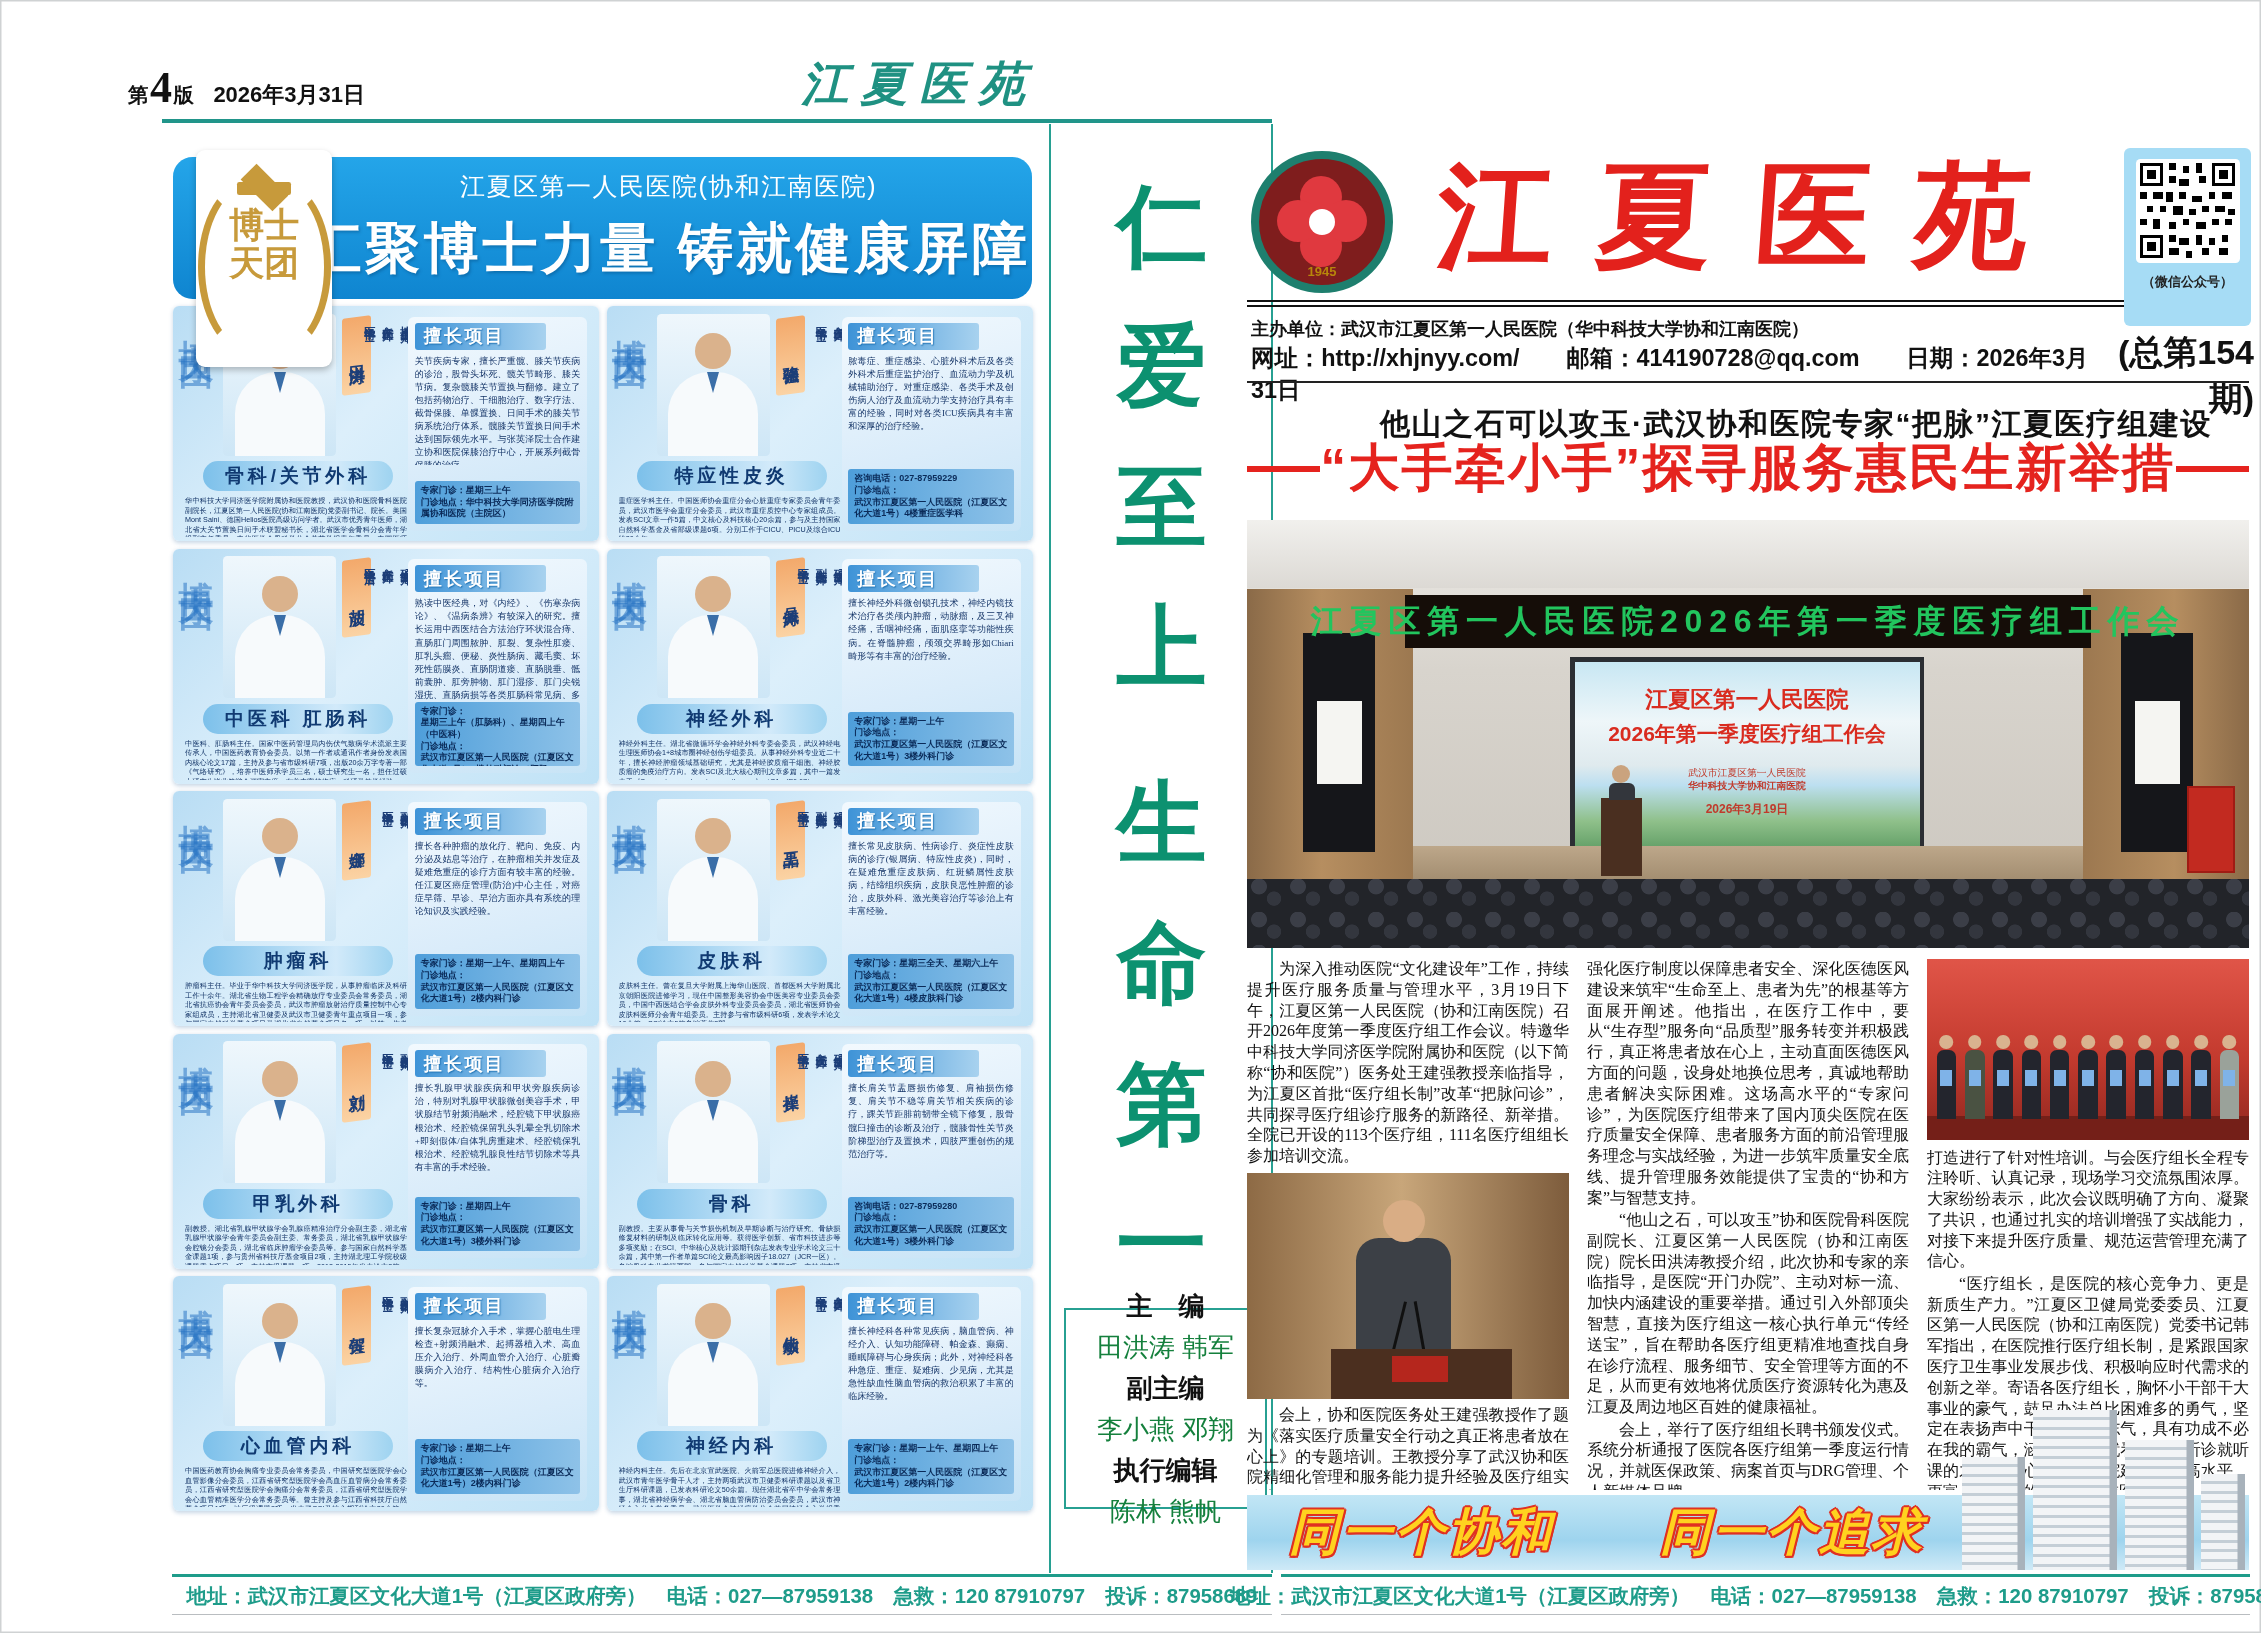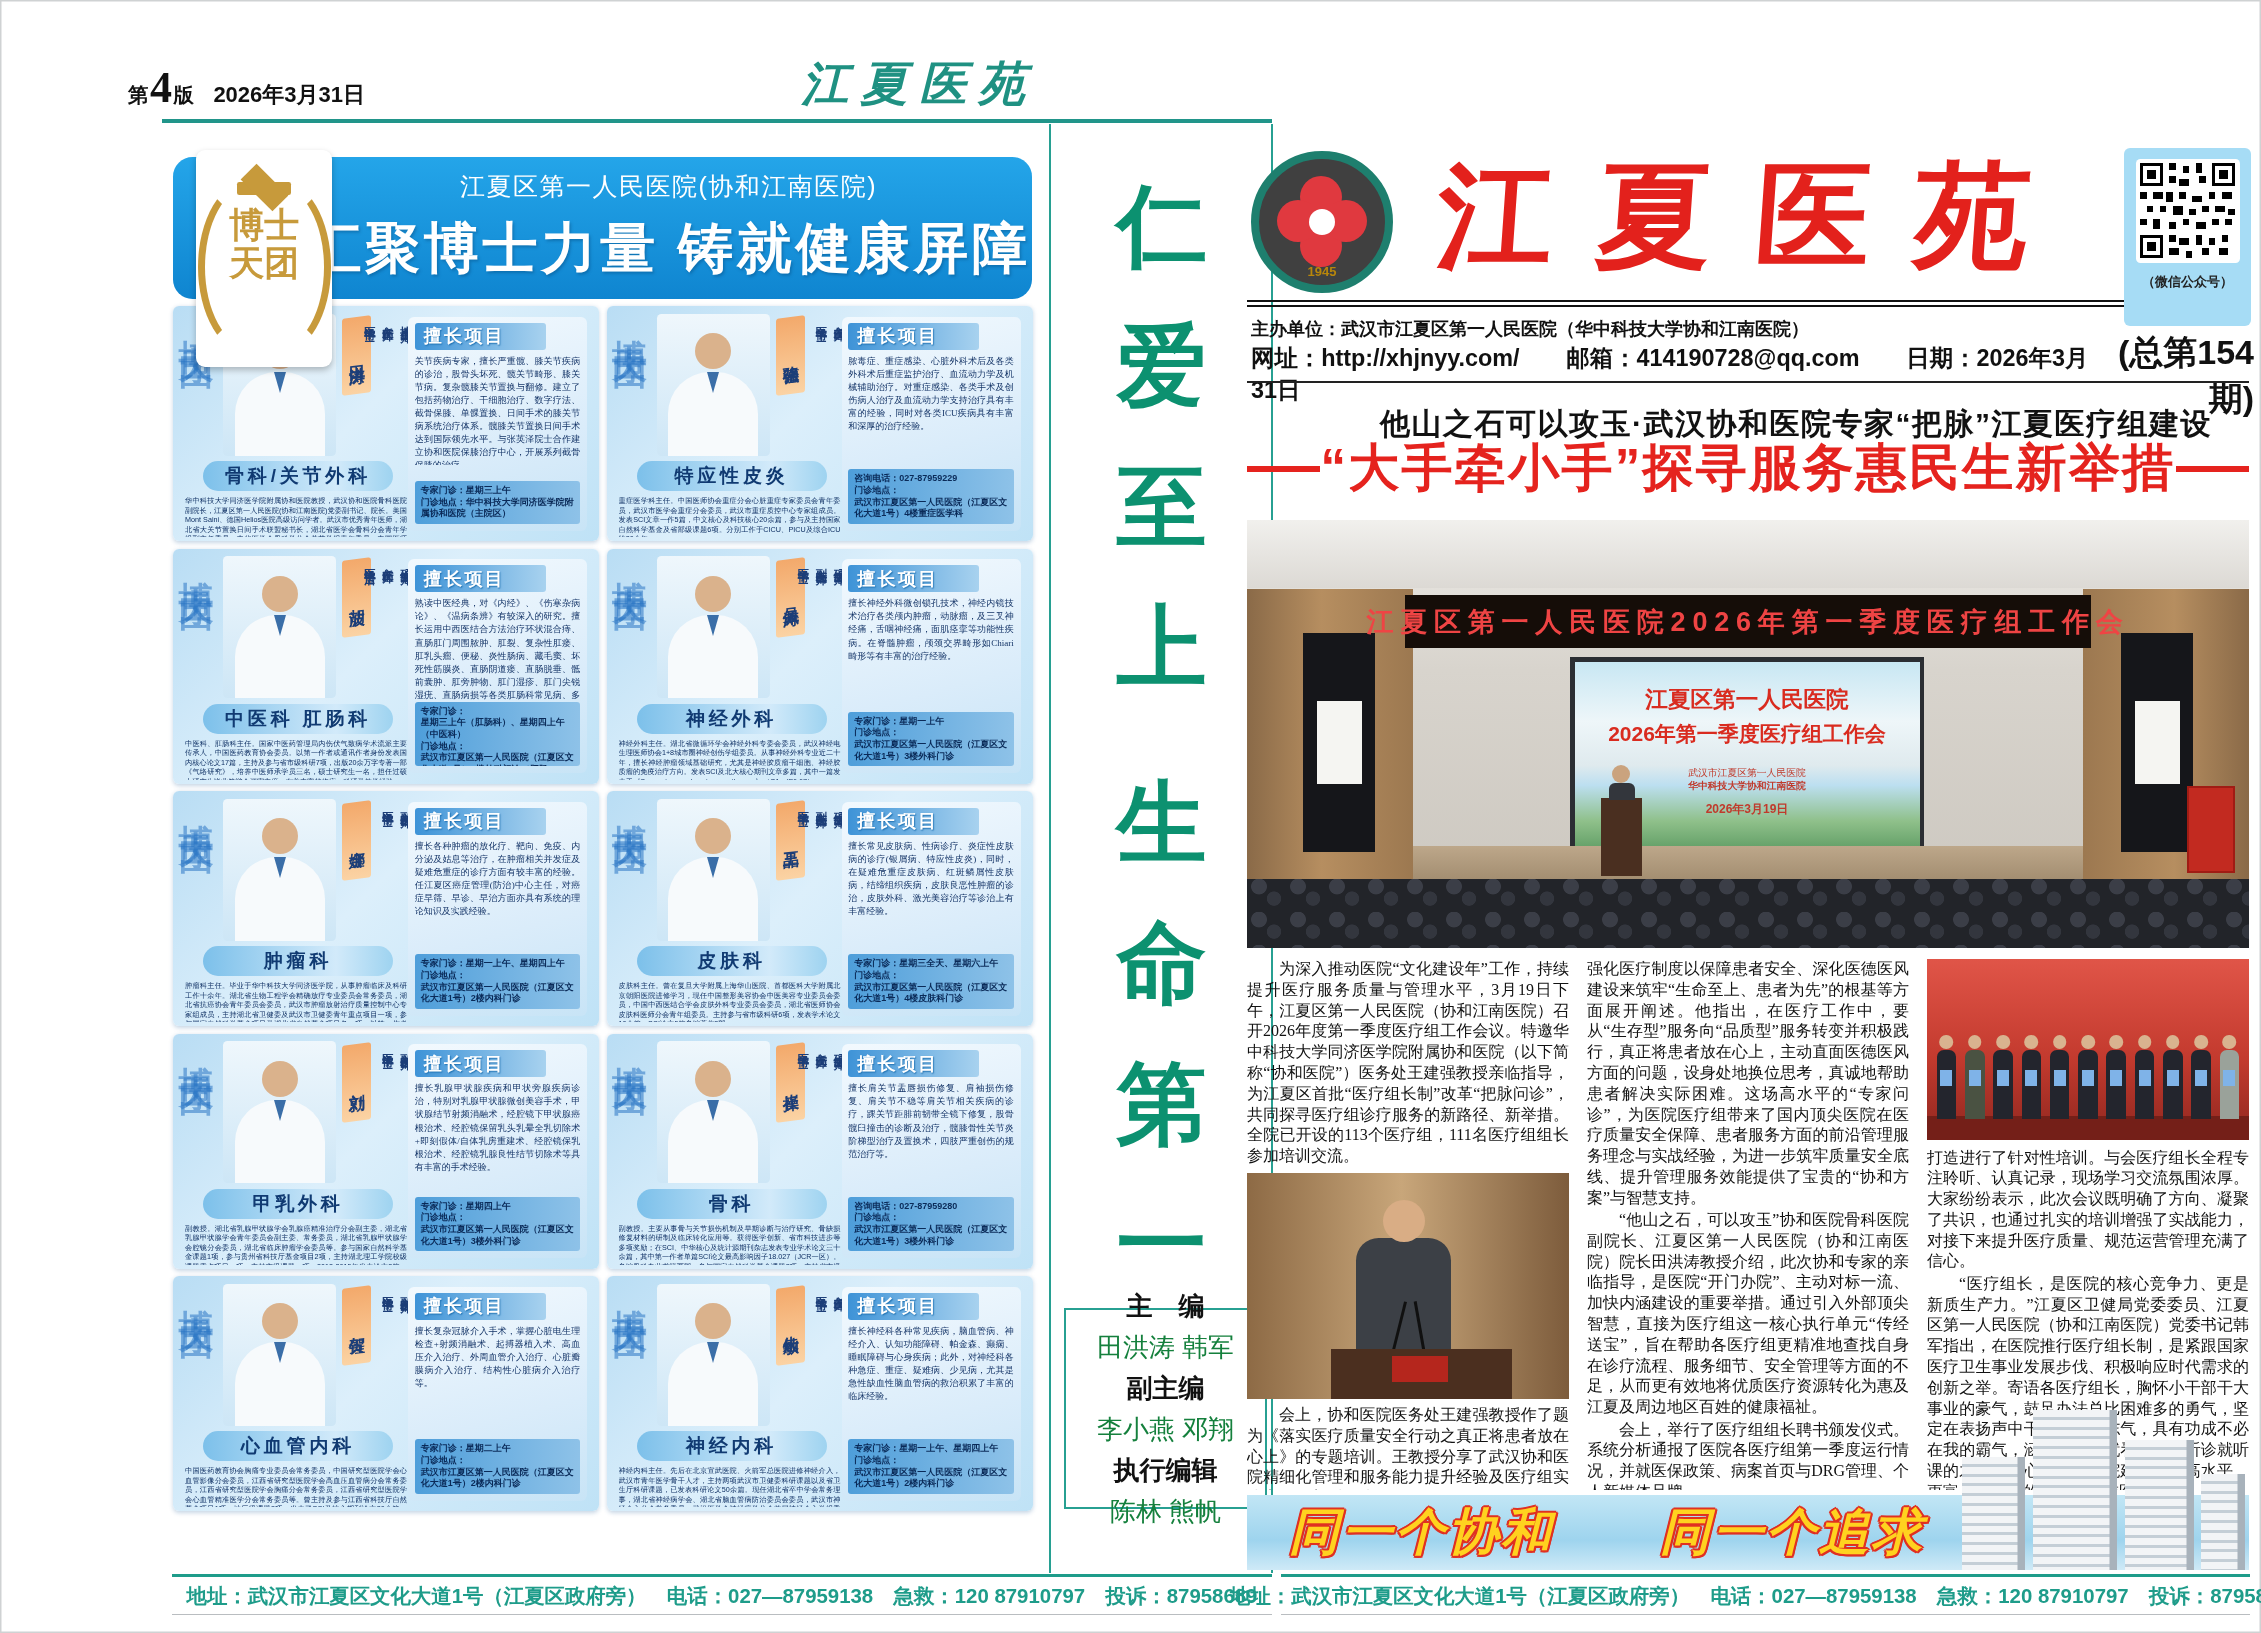--- a/index.html
+++ b/index.html
@@ -71,21 +71,21 @@
   .sph{width:122px;height:27px;border-radius:3px;background:linear-gradient(90deg,#3e93d7,#a8d2ef);
       color:#fff;font-size:18px;font-weight:bold;display:flex;align-items:center;padding-left:9px;
       letter-spacing:2.3px;text-shadow:0.8px 0.8px 1.5px #1c6fb0;}
   .spb{margin-top:5.3px;height:110px;font-size:9px;line-height:1.45;color:#143467;overflow:hidden;
       text-align:justify;font-family:"Liberation Serif",serif;}
   .clin{position:absolute;left:6.8px;right:6.8px;bottom:6.8px;border-radius:3px;
       background:linear-gradient(90deg,#4e9eda,#8ec2e8);padding:3.8px 6px;font-size:9px;font-weight:bold;
       color:#0a2a58;line-height:1.3;white-space:pre-line;max-height:57px;overflow:hidden;}
   
   .logo{position:absolute;left:1251px;top:151px;width:142px;height:142px;border-radius:50%;
-      border:8.3px solid #1e7f6e;background:#404040;box-sizing:border-box;}
+      border:8.3px solid #1e7f6e;background:#7f1d1d;box-sizing:border-box;}
   .petal{position:absolute;width:42px;height:42px;border-radius:50%;background:#e0393f;}
   .petal.n{left:41px;top:16.6px;}.petal.s{left:41px;top:66px;}.petal.w{left:18px;top:41px;}.petal.e{left:66px;top:41px;}
   .logo .c{position:absolute;left:50px;top:50px;width:26px;height:26px;border-radius:50%;background:#fff;}
   .logo .yr{position:absolute;left:0;right:0;bottom:6px;text-align:center;font-size:13px;font-weight:bold;color:#b8860b;}
   .mast-title{position:absolute;left:1417px;top:147px;width:678px;text-align:center;
       font-family:"DejaVu Serif",serif;font-weight:bold;font-size:115px;color:#e3211c;
       letter-spacing:44px;transform:skewX(-4deg);line-height:1.2;}
   .qrpanel{position:absolute;left:2124px;top:148px;width:127px;height:178px;background:#a6dcf5;
       border-radius:6px;display:flex;flex-direction:column;align-items:center;}
   .qrbox{width:104px;height:104px;background:#fff;border-radius:4.5px;margin-top:10.6px;display:flex;
@@ -111,21 +111,21 @@
       background:linear-gradient(180deg,#eceae6,#d8d4cd 35%,#cac5bd);}
   .mp .ceil{position:absolute;left:0;top:0;right:0;height:68px;background:linear-gradient(180deg,#f1f0ed,#dcd9d4);}
   .mp .wallL,.mp .wallR{position:absolute;top:69px;bottom:69px;width:166px;
       background:linear-gradient(90deg,#8a6a48,#b68e60 45%,#9c7850);}
   .mp .wallL{left:0;}.mp .wallR{right:0;transform:scaleX(-1);}
   .mp .sideScr{position:absolute;top:113px;width:72px;height:219px;background:#15161a;}
   .mp .sideScr.l{left:56px;}.mp .sideScr.r{right:56px;}
   .mp .sheet{position:absolute;left:13.6px;top:68px;width:45px;height:83px;background:#f5f5f2;}
   .mp .led{position:absolute;left:158px;right:158px;top:75px;height:53px;background:#150d08;
       display:flex;align-items:center;justify-content:center;}
-  .mp .led span{color:#ef4444;font-size:27px;font-weight:bold;letter-spacing:6.8px;white-space:nowrap;}
+  .mp .led span{color:#22c55e;font-size:32px;font-weight:bold;letter-spacing:6.8px;white-space:nowrap;}
   .mp .scrFrame{position:absolute;left:323px;width:354px;top:137px;height:208px;background:#2b2e33;
       padding:4.5px;box-sizing:border-box;}
   .mp .scr{width:100%;height:100%;position:relative;text-align:center;overflow:hidden;
       background:linear-gradient(180deg,#c8e7f3 0%,#eef6f9 30%,#dfeaee 52%,#bcdff0 62%,#8fc08a 80%,#4f9158 100%);}
   .mp .scr .t1{margin-top:22.6px;font-size:22.6px;font-weight:900;color:#d92b1f;}
   .mp .scr .t2{font-size:21px;font-weight:900;color:#d92b1f;margin-top:4.5px;}
   .mp .scr .t3{font-size:9.8px;font-weight:normal;color:#c03a2c;margin-top:19.6px;}
   .mp .scr .t4{font-size:9.8px;font-weight:bold;color:#c03a2c;}
   .mp .scr .t5{font-size:12px;font-weight:bold;color:#c03a2c;margin-top:7.5px;}
   .mp .stage{position:absolute;left:166px;right:166px;bottom:66px;height:36px;

